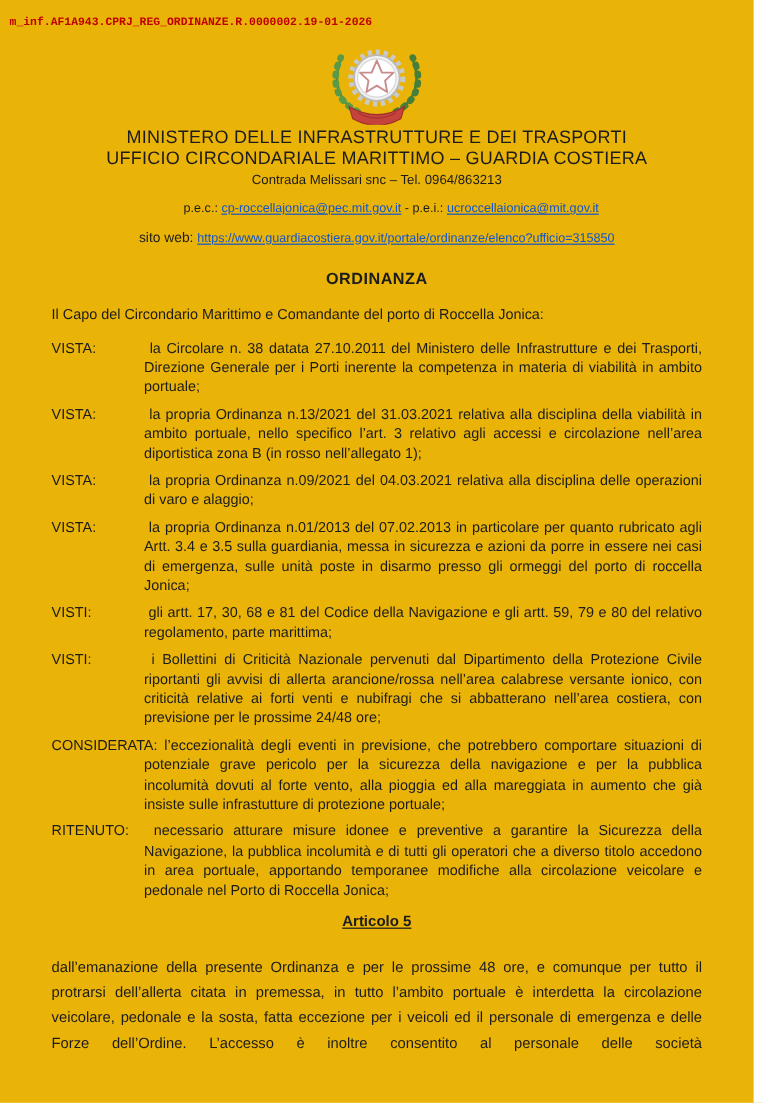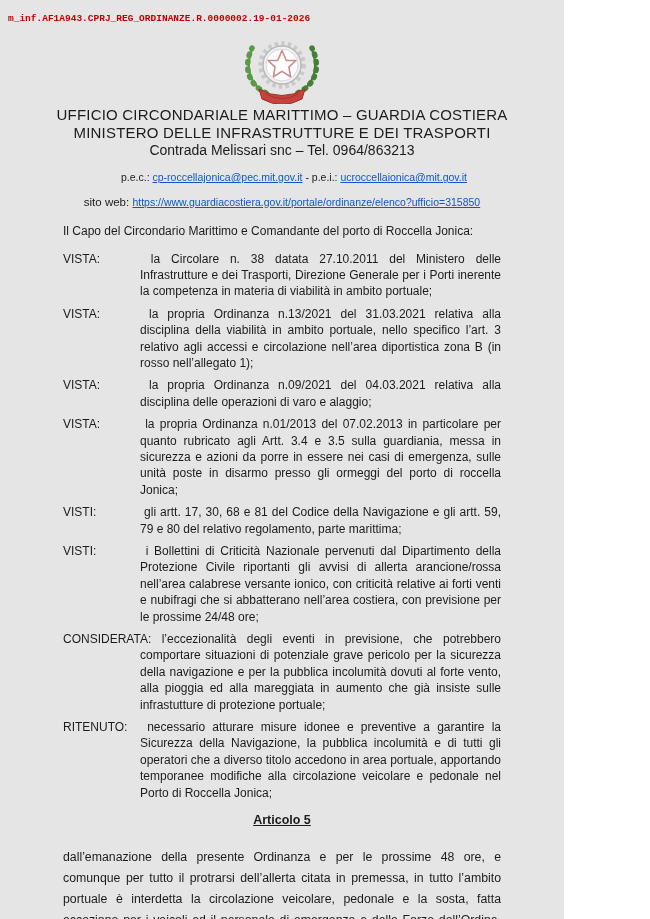--- a/index.html
+++ b/index.html
@@ -6,39 +6,39 @@
     --protocol-red:#c00000;
     --link-blue:#1155cc;
     --body-text:#1c1c1c;
   }
   *{box-sizing:border-box;}
   html,body{margin:0;padding:0;}
   body{
     width:650px;height:919px;overflow:hidden;background:#ffffff;
     font-family:"Liberation Sans", sans-serif;color:var(--body-text);
   }
-  .page{position:relative;width:564px;height:919px;background:#e5e5e5;}
+  .page{position:relative;width:628px;height:919px;background:#eab308;}
   .protocol{
     position:absolute;left:8px;top:13px;
     font-family:"Liberation Mono", monospace;font-weight:bold;
     font-size:9.5px;color:var(--protocol-red);white-space:nowrap;
   }
   .header{text-align:center;padding-top:34px;}
   .emblem{display:block;margin:0 auto 2px;}
   .h-line{font-size:15px;line-height:18px;font-weight:400;margin:0;letter-spacing:.2px;}
-  .h-address{font-size:14px;line-height:14px;margin-top:1px;}
+  .h-address{font-size:11px;line-height:14px;margin-top:1px;}
   .h-contacts{font-size:10.5px;line-height:13px;margin-top:0;padding-left:24px;}
   .h-web{font-size:11.5px;line-height:14px;margin-top:0;}
   .h-web .doc-link{font-size:10.5px;}
   .doc-link{color:var(--link-blue);text-decoration:underline;cursor:pointer;}
   .doc-title{
     text-align:center;font-weight:bold;font-size:13.5px;
     margin-top:19px;letter-spacing:.4px;
   }
-  .content{padding:0 63px;}
+  .content{padding:0 43px;}
   .intro{font-size:12px;line-height:16px;margin-top:14px;text-align:left;}
   .clauses{margin-top:12px;}
   .clause{
     font-size:12px;line-height:16.4px;text-align:justify;
     padding-left:77px;text-indent:-77px;margin:0 0 6px 0;
   }
   .clause-label{display:inline-block;min-width:77px;text-indent:0;}
   .ordina{
     text-align:center;font-weight:bold;font-size:13px;
     letter-spacing:6px;margin-top:8px;
@@ -73,38 +73,39 @@
       <circle cx="52" cy="31" r="21" fill="none" stroke="#c9c9c9" stroke-width="5.5" stroke-dasharray="3.4 3.1"></circle>
       <circle cx="52" cy="31" r="19" fill="#f1f1f1" stroke="#b9b9b9" stroke-width="1.5"></circle>
       <circle cx="52" cy="31" r="16" fill="#ffffff" stroke="#d6d6d6" stroke-width="1"></circle>
 
       <path transform="translate(52,31)" d="M0,-14.5 L4.3,-4.5 L13.9,-4.5 L6.9,2.2 L8.6,11.7 L0,6.4 L-8.6,11.7 L-6.9,2.2 L-13.9,-4.5 L-4.3,-4.5 Z" fill="#ffffff" stroke="#c98c8c" stroke-width="1.6" stroke-linejoin="round"></path>
 
       <path d="M29,55 Q52,68 75,55 L72,65 Q52,76 32,65 Z" fill="#c5433c" stroke="#9e2f28" stroke-width="1"></path>
       <path d="M36,60 Q52,69 68,60" fill="none" stroke="#8e2a24" stroke-width="1" opacity="0.6"></path>
     </svg>
 
+    <p class="h-line">MINISTERO DELLE INFRASTRUTTURE E DEI TRASPORTI</p>
     <p class="h-line">UFFICIO CIRCONDARIALE MARITTIMO – GUARDIA COSTIERA</p>
-    <p class="h-line">MINISTERO DELLE INFRASTRUTTURE E DEI TRASPORTI</p>
     <p class="h-address">Contrada Melissari snc – Tel. 0964/863213</p>
 
     <p class="h-contacts">
       <span>p.e.c.:</span>
       <a class="doc-link">cp-roccellajonica@pec.mit.gov.it</a>
       <span>-</span>
       <span>p.e.i.:</span>
       <a class="doc-link">ucroccellaionica@mit.gov.it</a>
     </p>
 
     <p class="h-web">
       <span>sito web:</span>
       <a class="doc-link">https://www.guardiacostiera.gov.it/portale/ordinanze/elenco?ufficio=315850</a>
     </p>
   </div>
 
+  <div class="doc-title">ORDINANZA</div>
 
   <div class="content">
     <p class="intro">Il Capo del Circondario Marittimo e Comandante del porto di Roccella Jonica:</p>
 
     <div class="clauses">
   <p class="clause">
     <span class="clause-label">VISTA:</span><span class="clause-text"> la Circolare n. 38 datata 27.10.2011 del Ministero delle Infrastrutture e dei Trasporti, Direzione Generale per i Porti inerente la competenza in materia di viabilità in ambito portuale;</span>
   </p>
 
   <p class="clause">

